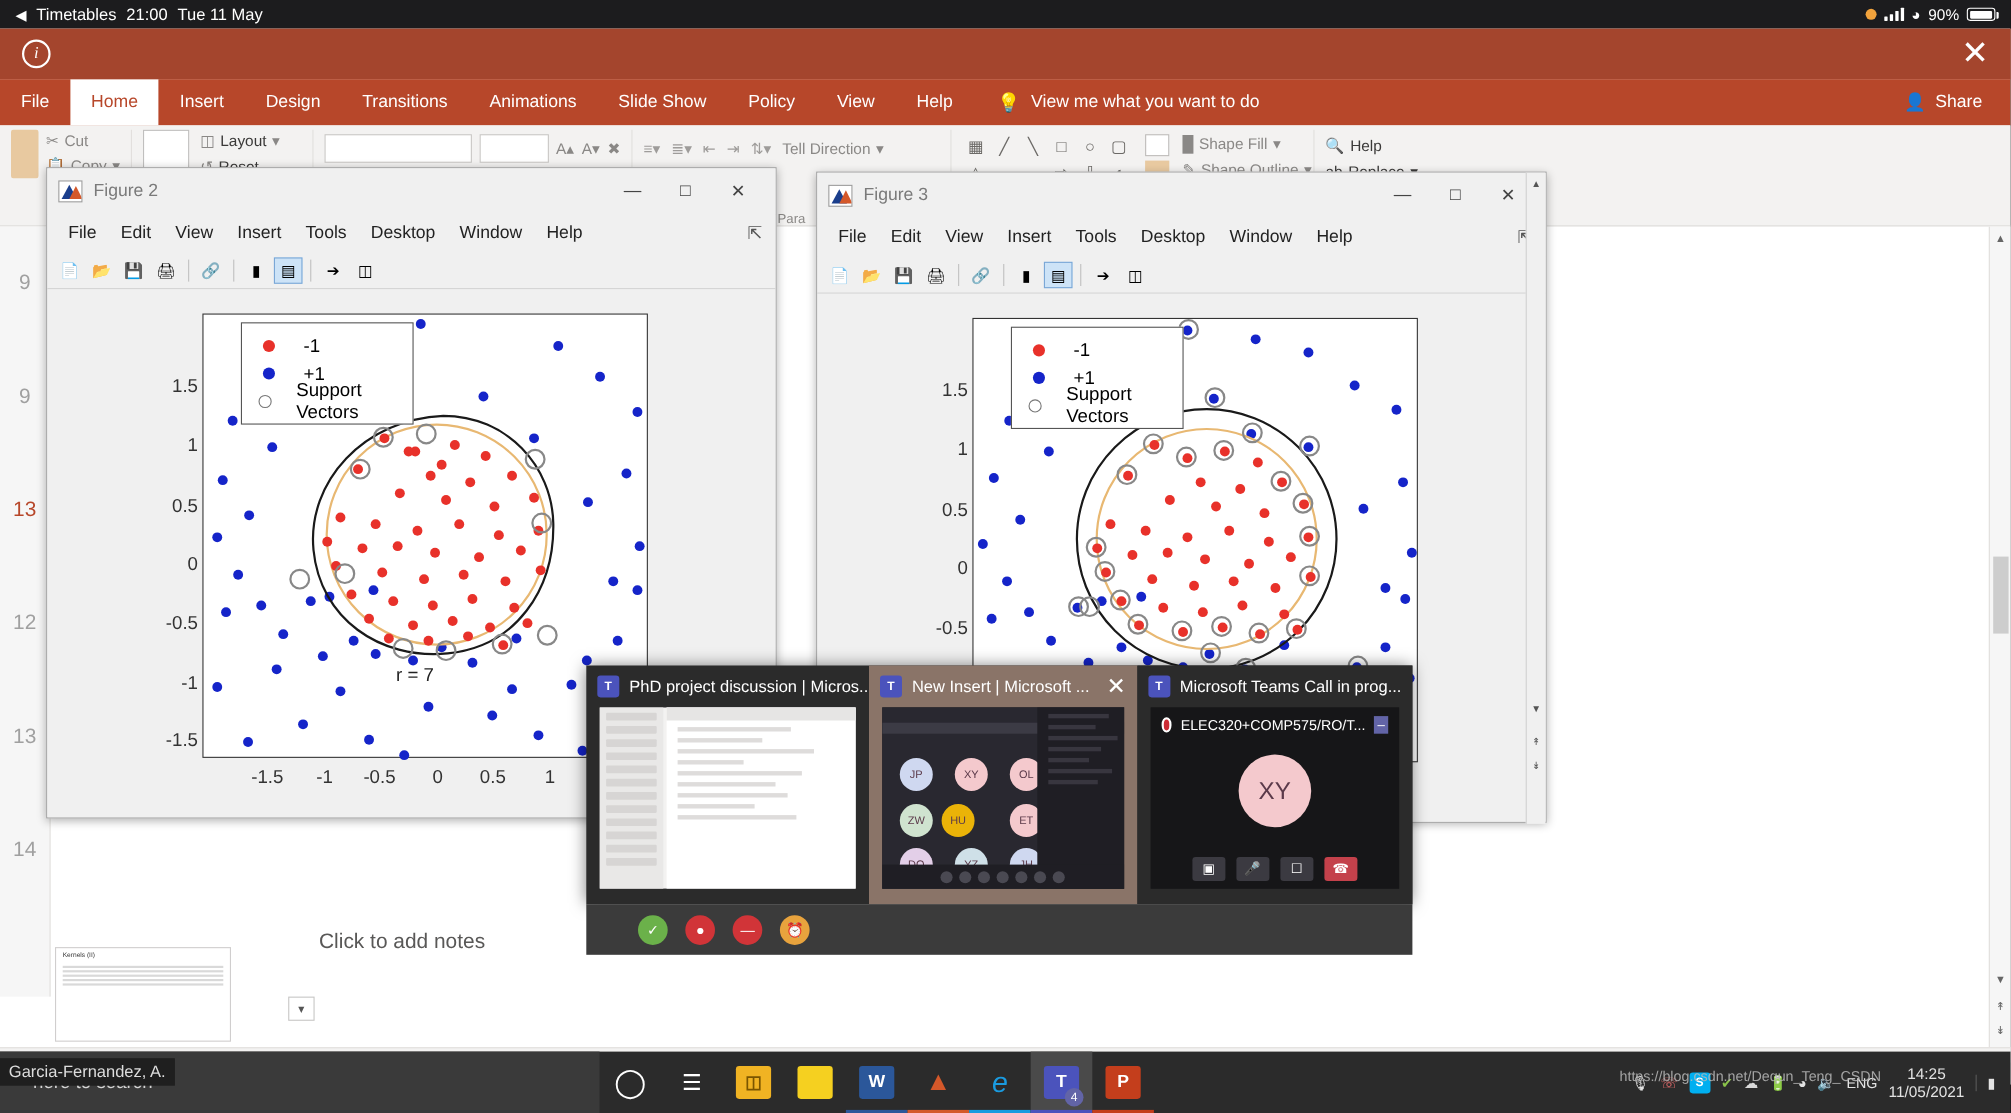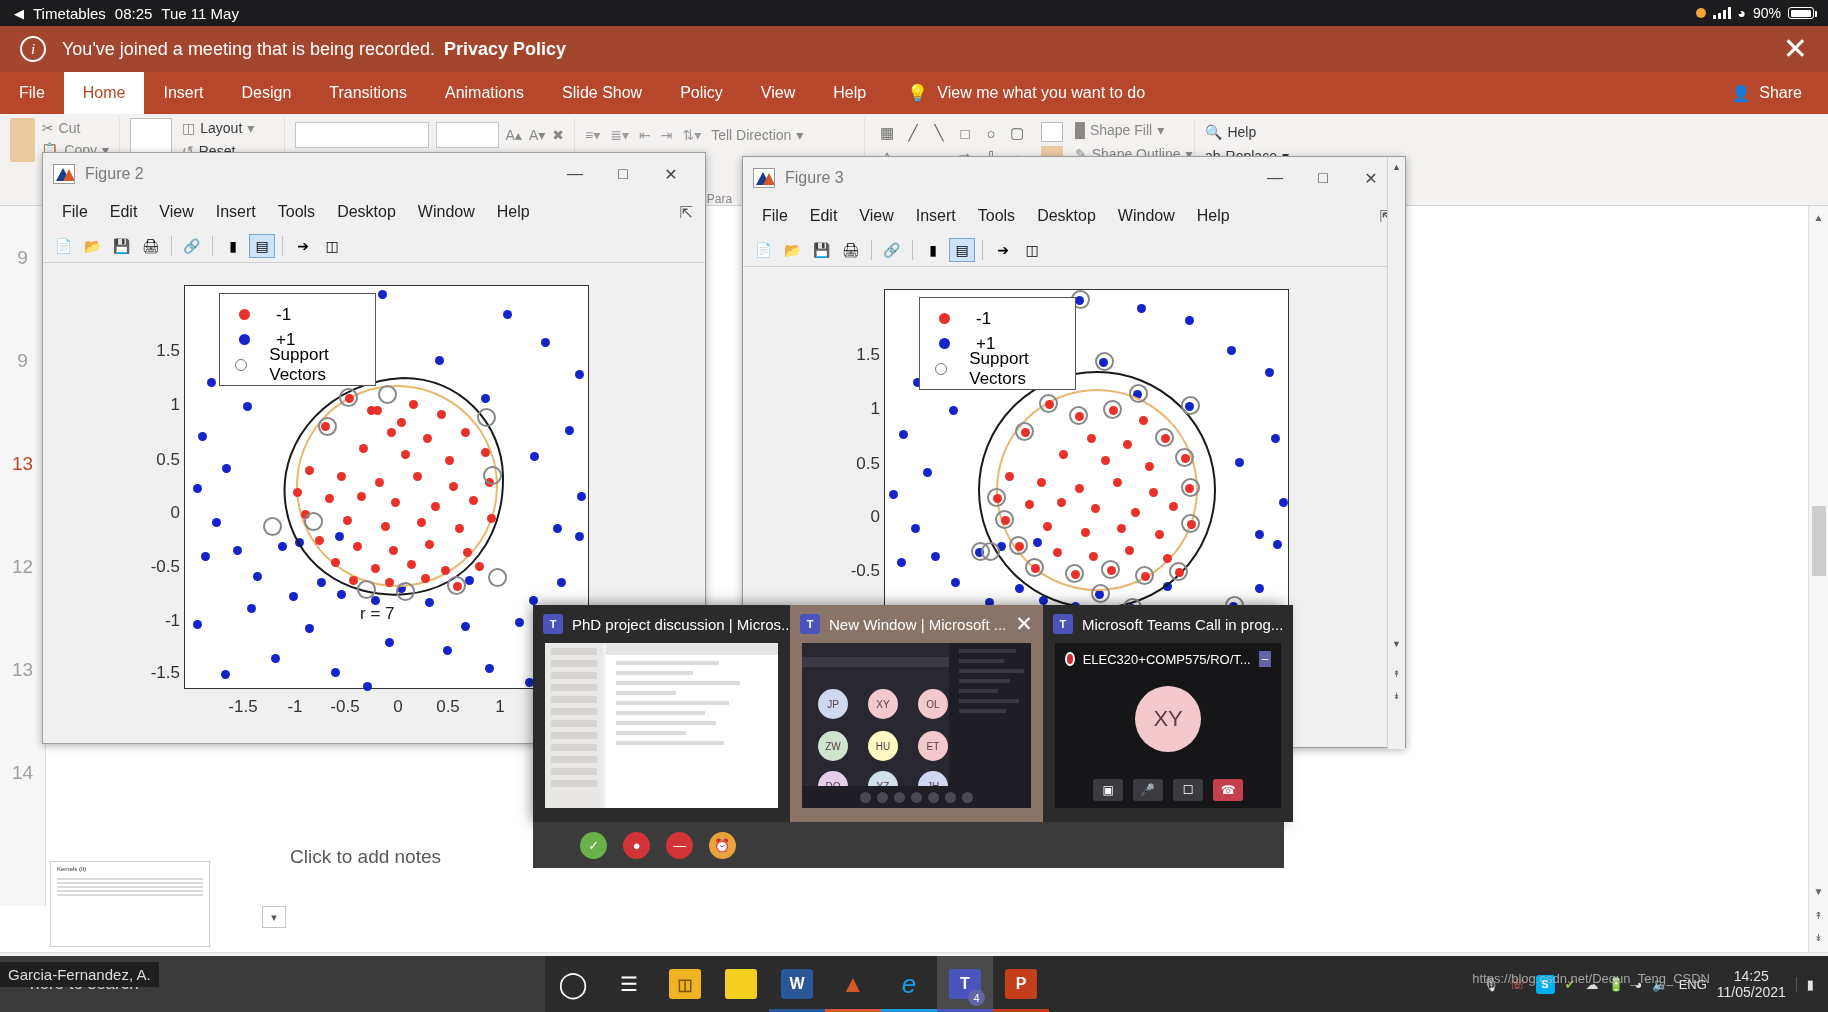--- a/index.html
+++ b/index.html
@@ -180,21 +180,21 @@
 </style>
 </head>
 <body>
 
 <div class="screen">
 
   <div class="ios-status">
     <div class="ios-left">
       <span class="ios-back">◀</span>
       <span>Timetables</span>
-      <span>08:25</span>
+      <span>21:00</span>
       <span>Tue 11 May</span>
     </div>
     <div class="ios-right">
       <span class="rec-dot"></span>
       <span class="bars">
           <i></i>
           <i></i>
           <i></i>
           <i></i>
         </span>
@@ -208,24 +208,20 @@
 
   <div class="ppt">
 
     <div class="ppt-titlebar">
       <span class="ppt-title-text">Neural Networks - Chapter 7.pptx  -  PowerPoint</span>
       <span class="ppt-title-text">Garcia-Fernandez, Angel</span>
     </div>
 
     <div class="ppt-banner">
       <span class="ico">i</span>
-      <span class="msg">
-        <span>You've joined a meeting that is being recorded.</span>
-        <b>Privacy Policy</b>
-      </span>
       <span class="bclose">✕</span>
     </div>
 
     <div class="ppt-tabs">
       <div class="tab">File</div>
       <div class="tab active">Home</div>
       <div class="tab">Insert</div>
       <div class="tab">Design</div>
       <div class="tab">Transitions</div>
       <div class="tab">Animations</div>
@@ -845,31 +841,31 @@
             <div class="mini-line" style="width:41%"></div>
             <div class="mini-line" style="width:63%"></div>
           </div>
         </div>
       </div>
     </div>
 
     <div class="tcard mid">
       <div class="hdr">
         <span class="tlogo">T</span>
-        <span>New Window | Microsoft ...</span>
+        <span>New Insert | Microsoft ...</span>
         <span class="xb">✕</span>
       </div>
       <div class="tshot">
         <div class="mini-meet">
           <div class="mini-band"></div>
           <div class="av" style="left:16px;top:46px;width:30px;height:30px;background:#cfd8f0">JP</div>
           <div class="av" style="left:66px;top:46px;width:30px;height:30px;background:#f4c9cd">XY</div>
           <div class="av" style="left:116px;top:46px;width:30px;height:30px;background:#f4c9cd">OL</div>
           <div class="av" style="left:16px;top:88px;width:30px;height:30px;background:#cfe3cf">ZW</div>
-          <div class="av" style="left:66px;top:88px;width:30px;height:30px;background:#fef9c3">HU</div>
+          <div class="av" style="left:54px;top:88px;width:30px;height:30px;background:#eab308">HU</div>
           <div class="av" style="left:116px;top:88px;width:30px;height:30px;background:#f4c9cd">ET</div>
           <div class="av" style="left:16px;top:128px;width:30px;height:30px;background:#e3cfe8">DQ</div>
           <div class="av" style="left:66px;top:128px;width:30px;height:30px;background:#cfe0e8">YZ</div>
           <div class="av" style="left:116px;top:128px;width:30px;height:30px;background:#cfd8f0">JH</div>
           <div class="mini-chatpane">
             <div class="mini-line" style="width:70%;background:#38363f"></div>
             <div class="mini-line" style="width:55%;background:#38363f"></div>
             <div class="mini-line" style="width:80%;background:#38363f"></div>
             <div class="mini-line" style="width:62%;background:#38363f"></div>
             <div class="mini-line" style="width:48%;background:#38363f"></div>

